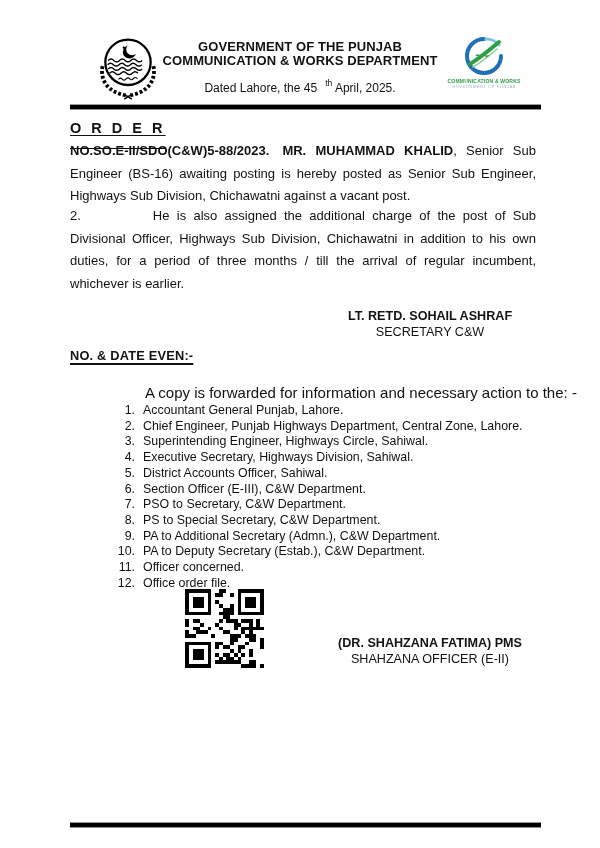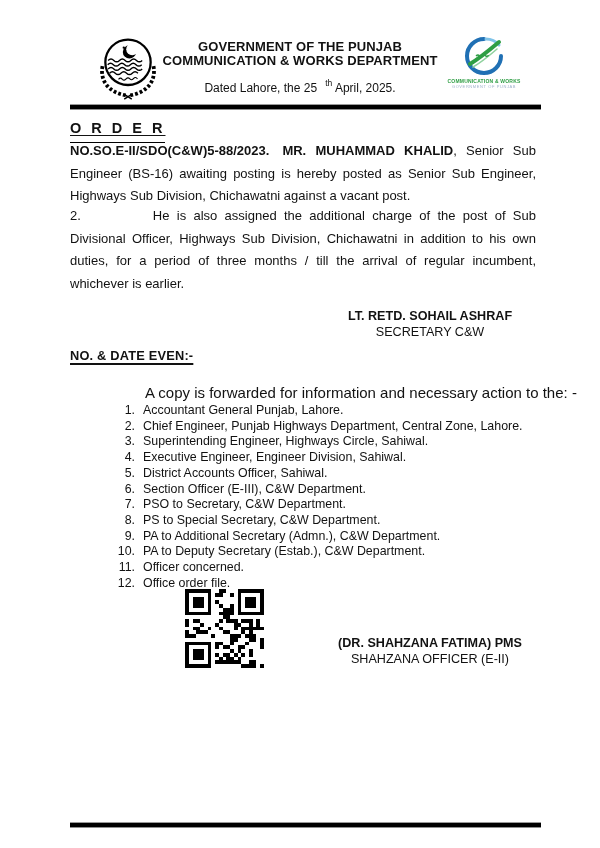--- a/index.html
+++ b/index.html
@@ -24,21 +24,21 @@
 
   .cw-logo { position:absolute; left:444px; top:36px; width:80px; text-align:center; }
   .cw-logo svg { width:40px; height:40px; display:block; margin:0 auto; }
   .cw-l1 { margin-top:2px; font-size:5px; font-weight:bold; color:#2e9e44; letter-spacing:.2px; white-space:nowrap; }
   .cw-l2 { font-size:4px; color:#9fb3cc; letter-spacing:.6px; white-space:nowrap; }
 
   
   .order-h {
     position:absolute; left:70px; top:120px; font-size:14.5px; font-weight:bold;
     letter-spacing:3px; text-decoration:underline; text-underline-offset:2px;
-    border-bottom:1.5px solid #000; padding-bottom:6px;
+    border-bottom:1.5px solid #000; padding-bottom:12px;
   }
   .para { position:absolute; left:70px; width:466px; font-size:13px; line-height:22.6px; text-align:justify; }
   .para.p1 { top:140px; }
   .para.p2 { top:205px; }
   .sp-ref { display:inline-block; width:13px; }
   .sp-num { display:inline-block; width:72px; }
 
   .sig { position:absolute; left:310px; width:240px; text-align:center; font-size:12.6px; line-height:15.5px; }
   .sig .sig-name { font-weight:bold; }
   .sig.sig1 { top:309px; }
@@ -82,21 +82,21 @@
     <g fill="none" stroke="#000">
       <path d="M13 34 C10 50 20 62 38 65" stroke-width="4" stroke-dasharray="3 2.2"></path>
       <path d="M67 34 C70 50 60 62 42 65" stroke-width="4" stroke-dasharray="3 2.2"></path>
       <path d="M36 64 l8 5 M44 64 l-8 5" stroke-width="1.6"></path>
     </g>
   </svg>
 
   <div class="hdr-center">
     <div class="org-line">GOVERNMENT OF THE PUNJAB</div>
     <div class="org-line">COMMUNICATION &amp; WORKS DEPARTMENT</div>
-    <div class="date-line"><span>Dated Lahore, the 25</span><sup>th</sup><span> April, 2025.</span></div>
+    <div class="date-line"><span>Dated Lahore, the 45</span><sup>th</sup><span> April, 2025.</span></div>
   </div>
 
   <div class="cw-logo">
     <svg viewBox="0 0 40 40" aria-hidden="true">
       <path d="M20 3 A17 17 0 1 0 37 20" fill="none" stroke="#2070b4" stroke-width="4" stroke-linecap="round"></path>
       <path d="M35 9 A17 17 0 0 0 22 3" fill="none" stroke="#7fc3e8" stroke-width="3" stroke-linecap="round"></path>
       <path d="M6 28 Q16 22 35 6" fill="none" stroke="#2e9e44" stroke-width="4" stroke-linecap="round"></path>
       <path d="M9 31 Q18 26 33 13" fill="none" stroke="#8fd19e" stroke-width="1.6" stroke-linecap="round"></path>
       <path d="M12 20 q2 -2 3.5 0 q1.5 2 3 -.5 q1.5 -2 3 0 q1.5 2 3 -.5" fill="none" stroke="#2e9e44" stroke-width="1.4"></path>
     </svg>
@@ -132,21 +132,21 @@
     <div class="dist-row">
         <span class="dist-num">2.</span>
         <span class="dist-text">Chief Engineer, Punjab Highways Department, Central Zone, Lahore.</span>
       </div>
     <div class="dist-row">
         <span class="dist-num">3.</span>
         <span class="dist-text">Superintending Engineer, Highways Circle, Sahiwal.</span>
       </div>
     <div class="dist-row">
         <span class="dist-num">4.</span>
-        <span class="dist-text">Executive Engineer, Engineer Division, Sahiwal.</span>
+        <span class="dist-text">Executive Secretary, Highways Division, Sahiwal.</span>
       </div>
     <div class="dist-row">
         <span class="dist-num">5.</span>
         <span class="dist-text">District Accounts Officer, Sahiwal.</span>
       </div>
     <div class="dist-row">
         <span class="dist-num">6.</span>
         <span class="dist-text">Section Officer (E-III), C&amp;W Department.</span>
       </div>
     <div class="dist-row">

